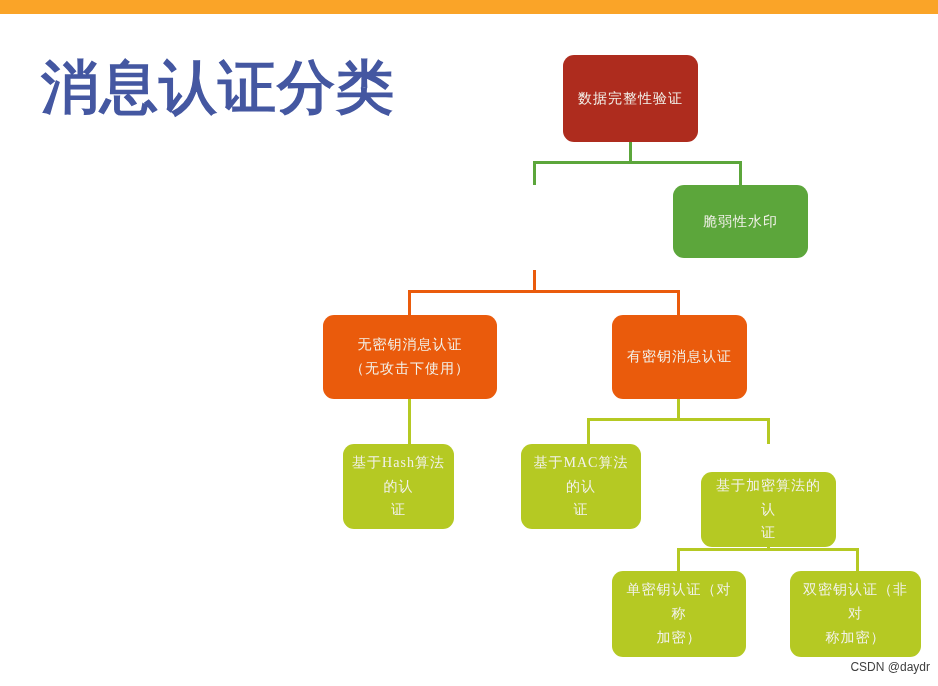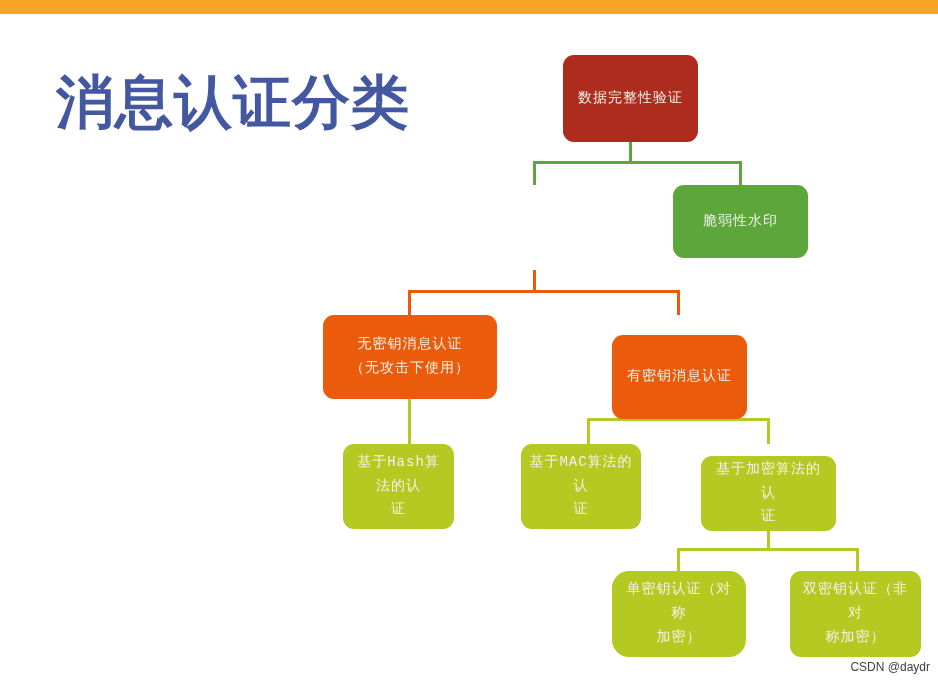--- a/index.html
+++ b/index.html
@@ -17,21 +17,21 @@
   }
   .topbar {
     position: absolute;
     left: 0; top: 0;
     width: 938px; height: 14px;
     background: #FAA428;
   }
   .title {
     position: absolute;
     left: 40px; top: 48px;
-    margin: 16px;
+    margin: 1px;
     font-size: 58px;
     font-weight: 700;
     letter-spacing: 1px;
     color: #4457A1;
     font-family: "Liberation Sans", sans-serif;
     white-space: nowrap;
   }
   .node {
     position: absolute;
     border-radius: 11px;
@@ -39,21 +39,21 @@
     align-items: center;
     justify-content: center;
     text-align: center;
     box-sizing: border-box;
     padding: 4px 8px;
   }
   .node-label {
     color: #F2F1EA;
     font-size: 14px;
     line-height: 1.7;
-    font-family: Liberation Mono, monospace;
+    font-family: Liberation Serif, serif;
     white-space: pre-line;
     letter-spacing: 1px;
   }
   .red    { background: #AE2C1E; }
   .green  { background: #5CA63B; }
   .orange { background: #EA5B0C; }
   .yg     { background: #B5C923; }
   .conn {
     position: absolute;
   }
@@ -106,40 +106,40 @@
 
   <div class="node green" style="left:673px; top:185px; width:135px; height:73px;">
     <span class="node-label">脆弱性水印</span>
   </div>
 
   <div class="node orange" style="left:323px; top:315px; width:174px; height:84px;align-items:center;">
     <span class="node-label">无密钥消息认证
 （无攻击下使用）</span>
   </div>
 
-  <div class="node orange" style="left:612px; top:315px; width:135px; height:84px;margin-top:20px;">
+  <div class="node orange" style="left:612px; top:315px; width:135px; height:84px;">
     <span class="node-label">有密钥消息认证</span>
   </div>
 
   <div class="node yg" style="left:343px; top:444px; width:111px; height:85px;">
     <span class="node-label">基于Hash算法的认
 证</span>
   </div>
 
   <div class="node yg" style="left:521px; top:444px; width:120px; height:85px;">
     <span class="node-label">基于MAC算法的认
 证</span>
   </div>
 
-  <div class="node yg" style="left:701px; top:456px; width:135px; height:75px;">
+  <div class="node yg" style="left:701px; top:472px; width:135px; height:75px;">
     <span class="node-label">基于加密算法的认
 证</span>
   </div>
 
-  <div class="node yg" style="left:612px; top:571px; width:134px; height:86px;border-radius:17px;">
+  <div class="node yg" style="left:612px; top:571px; width:134px; height:86px;">
     <span class="node-label">单密钥认证（对称
 加密）</span>
   </div>
 
   <div class="node yg" style="left:790px; top:571px; width:131px; height:86px;">
     <span class="node-label">双密钥认证（非对
 称加密）</span>
   </div>
 
   <div class="watermark">CSDN @daydr</div>

